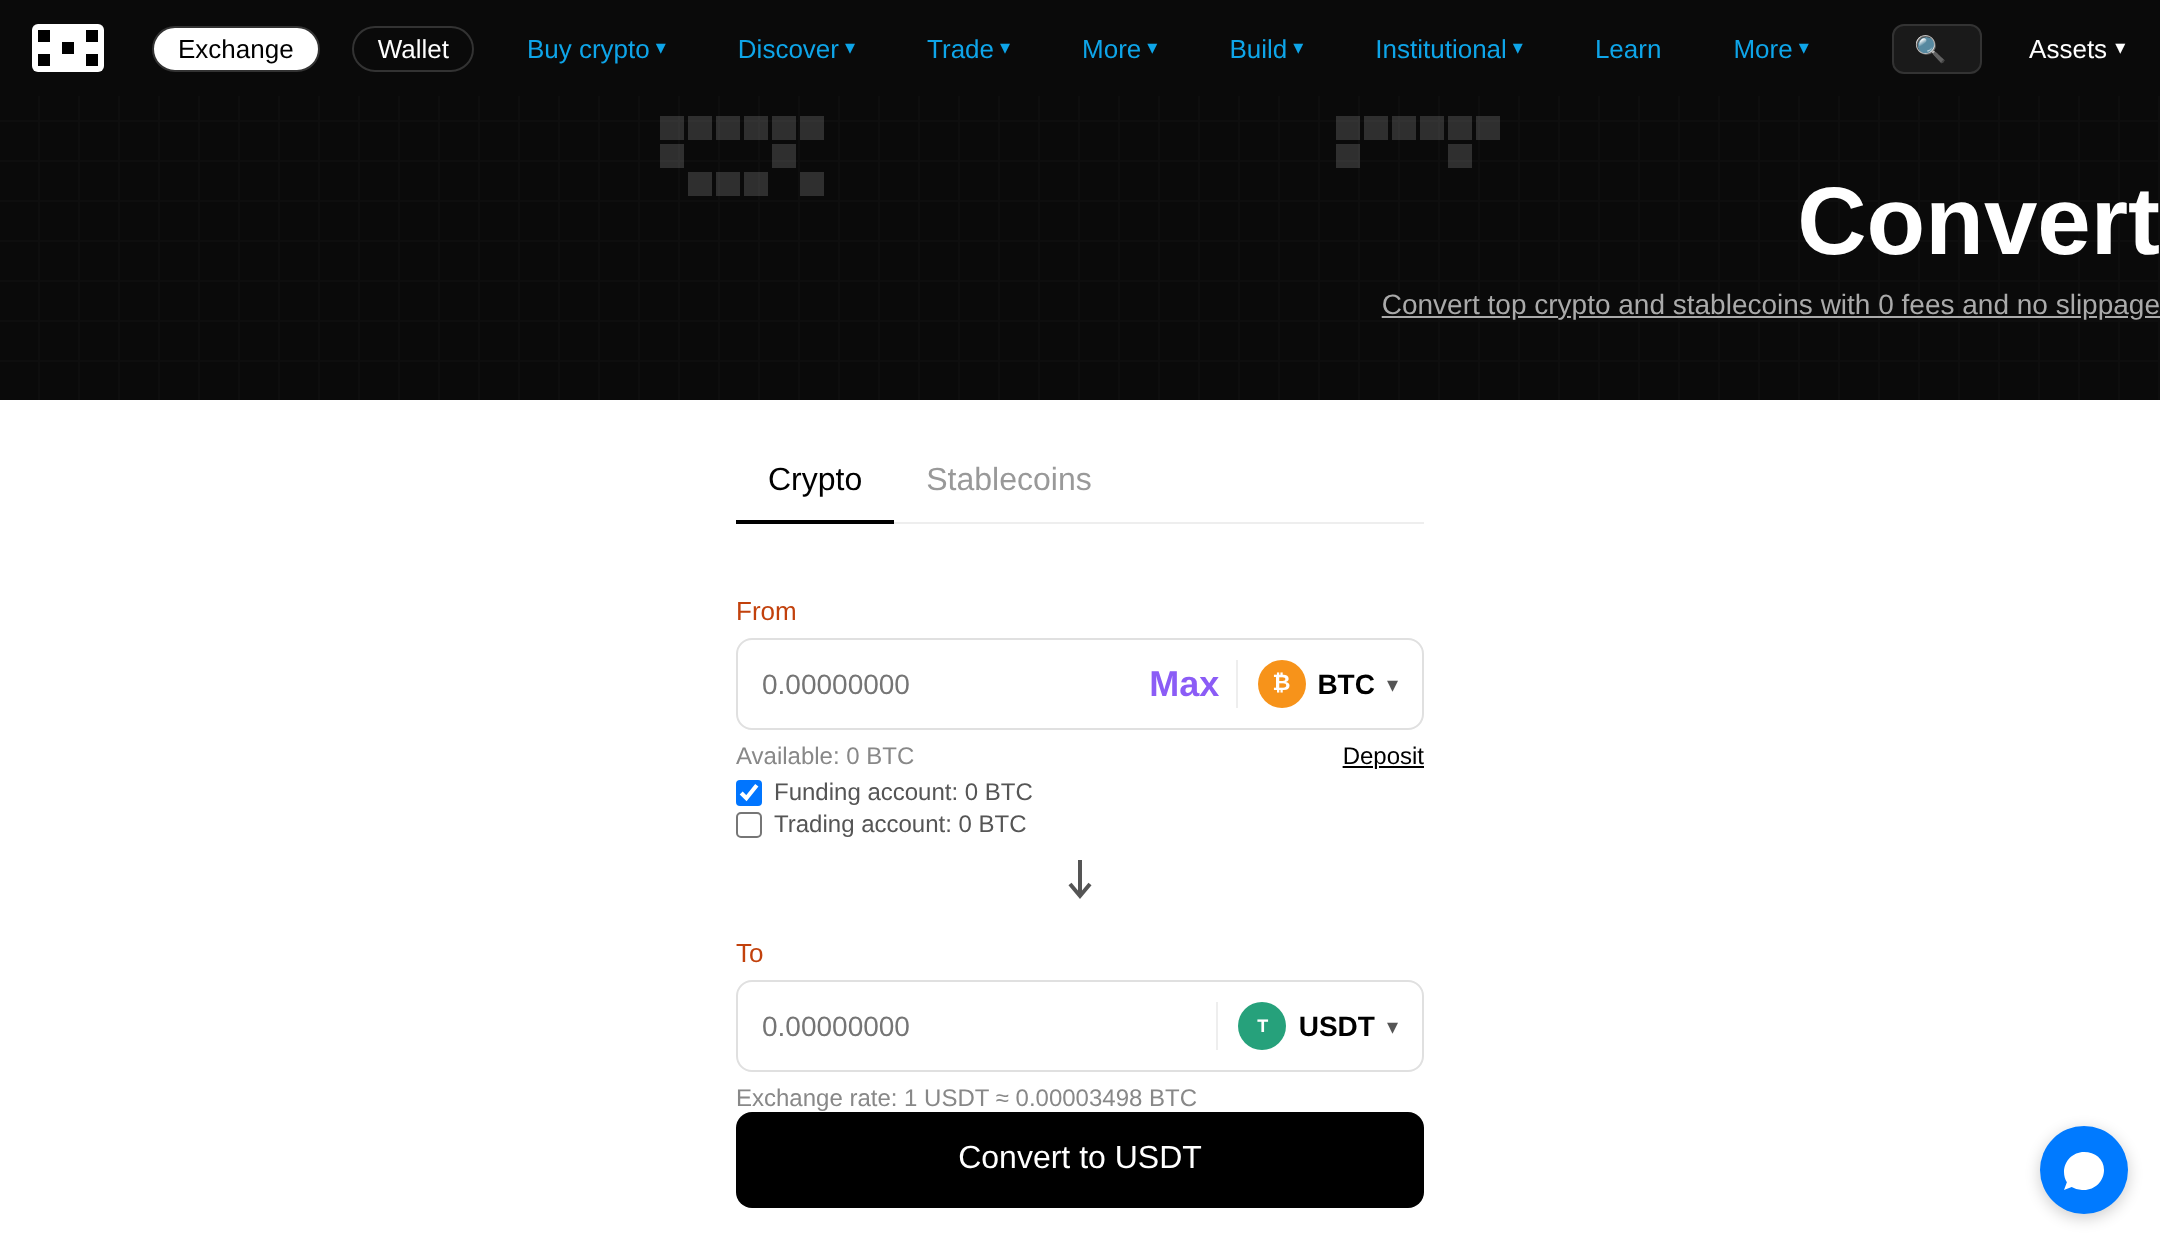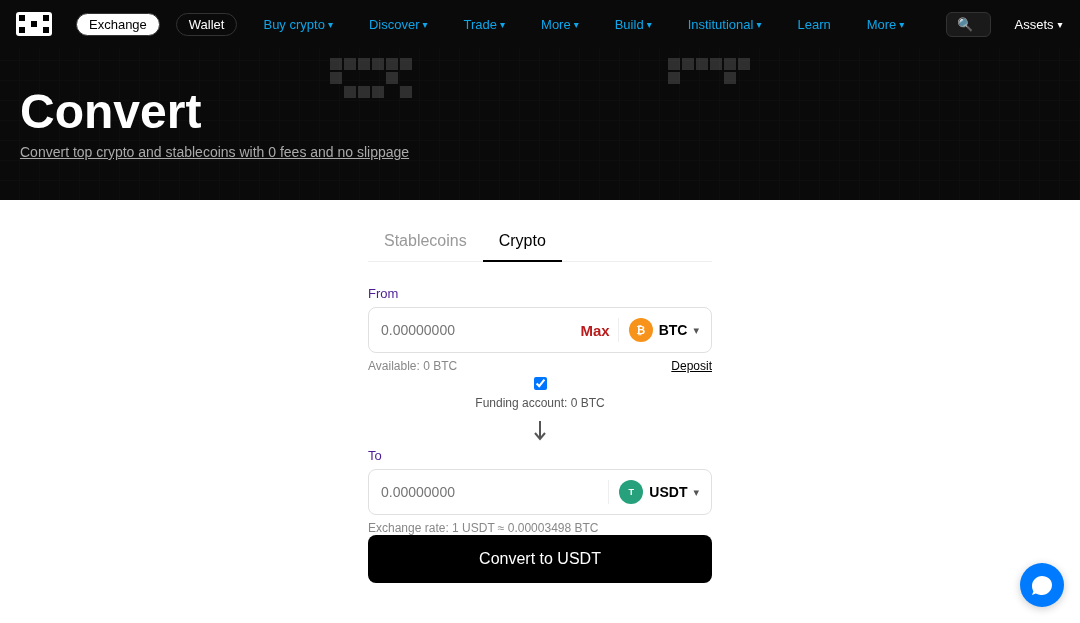--- a/index.html
+++ b/index.html
@@ -86,24 +86,23 @@
     }
     .chevron { font-size: 10px; }
 
     
     .hero {
       background: #0a0a0a;
       position: relative;
       height: 152px;
       display: flex;
       flex-direction: column;
-      align-items: flex-start;
+      align-items: flex-end;
       justify-content: center;
       overflow: hidden;
-      padding-left: 20px;
     }
     .hero-pattern {
       position: absolute;
       inset: 0;
       background-image:
         repeating-linear-gradient(0deg, transparent, transparent 19px, #1a1a1a 19px, #1a1a1a 20px),
         repeating-linear-gradient(90deg, transparent, transparent 19px, #1a1a1a 19px, #1a1a1a 20px);
       opacity: 0.3;
     }
     .hero-title {
@@ -158,22 +157,23 @@
     
     .convert-form {
       width: 344px;
       display: flex;
       flex-direction: column;
       gap: 0;
     }
 
     .field-label {
       font-size: 13px;
-      color: #4c1d95;
+      color: #c2410c;
       margin-bottom: 6px;
+      margin-top: 12px;
     }
 
     .amount-row {
       border: 1px solid #e0e0e0;
       border-radius: 8px;
       padding: 10px 12px;
       display: flex;
       align-items: center;
       gap: 8px;
       background: #fff;
@@ -182,22 +182,22 @@
       flex: 1;
       border: none;
       outline: none;
       font-size: 14px;
       color: #bbb;
       background: transparent;
     }
     .max-btn {
       background: transparent;
       border: none;
-      color: #b91c1c;
-      font-size: 15px;
+      color: #8b5cf6;
+      font-size: 18px;
       font-weight: 600;
       cursor: pointer;
     }
     .currency-selector {
       display: flex;
       align-items: center;
       gap: 6px;
       cursor: pointer;
       border-left: 1px solid #eee;
       padding-left: 10px;
@@ -240,21 +240,20 @@
       color: #000;
       text-decoration: underline;
       cursor: pointer;
     }
 
     .checkbox-row {
       display: flex;
       align-items: center;
       gap: 6px;
       margin-bottom: 2px;
-      flex-direction: column;
     }
     .checkbox-row input[type="checkbox"] {
       width: 13px;
       height: 13px;
       cursor: pointer;
     }
     .checkbox-label {
       font-size: 12px;
       color: #555;
     }
@@ -429,22 +428,22 @@
         <rect x="724" y="24" width="12" height="12" fill="white"></rect>
     </svg>
   </div>
   <h1 class="hero-title">Convert</h1>
   <p class="hero-subtitle">Convert top crypto and stablecoins with 0 fees and no slippage</p>
 </div>
 
 <div class="main-content">
 
   <div class="tabs">
+    <div class="tab active">Crypto</div>
     <div class="tab">Stablecoins</div>
-    <div class="tab active">Crypto</div>
   </div>
 
   <div class="convert-form">
 
     <div class="field-label">From</div>
     <div class="amount-row">
       <input class="amount-input" type="text" placeholder="0.00000000" style="">
       <button class="max-btn">Max</button>
       <div class="currency-selector">
         <div class="currency-icon">₿</div>
@@ -455,20 +454,24 @@
 
     <div class="avail-row">
       <span class="avail-text">Available: 0 BTC</span>
       <span class="deposit-link">Deposit</span>
     </div>
 
     <div class="checkbox-row">
       <input type="checkbox" checked="" style="">
       <span class="checkbox-label">Funding account: 0 BTC</span>
     </div>
+    <div class="checkbox-row">
+      <input type="checkbox" style="">
+      <span class="checkbox-label">Trading account: 0 BTC</span>
+    </div>
 
     <div class="swap-arrow">
       <svg width="18" height="22" viewBox="0 0 18 22" fill="none" stroke="#555" stroke-width="2">
         <path d="M9 2v18M4 14l5 6 5-6"></path>
       </svg>
     </div>
 
     <div class="field-label">To</div>
     <div class="amount-row">
       <input class="amount-input" type="text" placeholder="0.00000000" style="">

